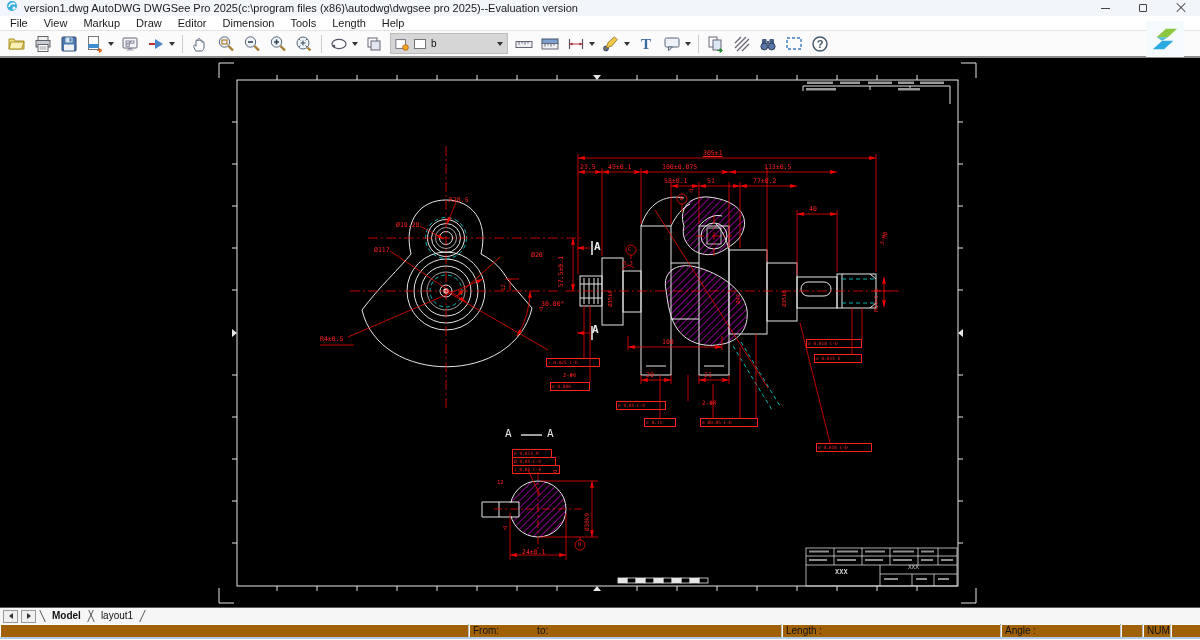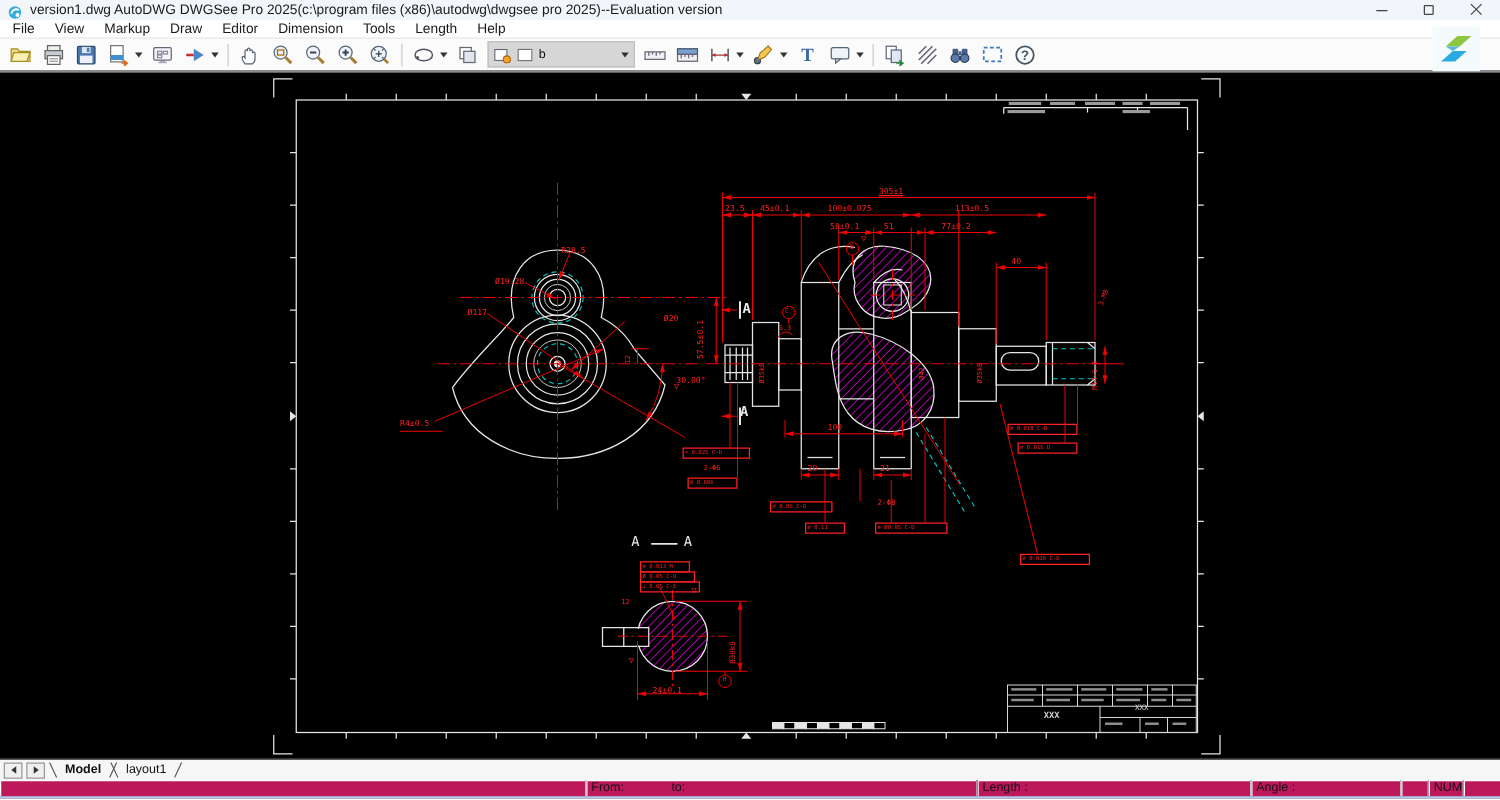--- a/index.html
+++ b/index.html
@@ -1,20 +1,20 @@
 <!DOCTYPE html>
 <html><head>
 <meta charset="utf-8">
 <style>
 * { margin:0; padding:0; box-sizing:border-box; }
 html,body { width:1200px; height:640px; overflow:hidden; font-family:"Liberation Sans",sans-serif; }
 .window { width:1200px; height:640px; display:flex; flex-direction:column; background:#fff; position:relative; }
 
 
-.titlebar { height:16px; background:#f2f6fa; display:flex; align-items:flex-end; padding-left:6px; font-size:11px; color:#1a1a1a; flex:0 0 auto; }
+.titlebar { height:16px; background:#f2f6fa; display:flex; align-items:flex-start; padding-left:6px; font-size:11px; color:#1a1a1a; flex:0 0 auto; }
 .titlebar .appicon { width:12px; height:12px; margin-right:6px; flex:0 0 auto; }
 .title-text { white-space:nowrap; line-height:16px; }
 .win-controls { margin-left:auto; display:flex; align-items:center; height:16px; }
 .win-btn { width:38px; height:16px; display:flex; align-items:center; justify-content:center; cursor:default; }
 .glyph-min { width:9px; height:1px; background:#444; display:block; }
 .glyph-max { width:8px; height:8px; border:1px solid #444; border-radius:1px; display:block; }
 .glyph-close { position:relative; width:10px; height:10px; display:block; }
 .glyph-close::before,.glyph-close::after { content:""; position:absolute; left:-1px; top:4px; width:12px; height:1px; background:#444; }
 .glyph-close::before { transform:rotate(45deg); }
 .glyph-close::after { transform:rotate(-45deg); }
@@ -48,21 +48,21 @@
 .tab-nav { width:15px; height:13px; border:1px solid #9a9a9a; background:#f0f0f0; margin-left:3px; display:flex; align-items:center; justify-content:center; }
 .tri-left { width:0; height:0; border-top:3px solid transparent; border-bottom:3px solid transparent; border-right:4px solid #333; }
 .tri-right { width:0; height:0; border-top:3px solid transparent; border-bottom:3px solid transparent; border-left:4px solid #333; }
 .tabs { display:flex; align-items:center; height:100%; margin-left:6px; }
 .tab { padding:0 9px; line-height:16px; color:#111; }
 .tab.active { font-weight:bold; }
 .tab-sep { width:1px; background:#555; height:12px; align-self:center; }
 .sk1 { transform:skewX(25deg); } .sk2 { transform:skewX(-25deg); }
 
 
-.statusbar { height:15px; background:#be185d; display:flex; font-size:10px; color:#111; border-bottom:2px solid #aecbe8; flex:0 0 auto; }
+.statusbar { height:15px; background:#a16207; display:flex; font-size:10px; color:#111; border-bottom:2px solid #aecbe8; flex:0 0 auto; }
 .scell { border-left:1px solid #bdbdbd; box-shadow:inset 1px 1px 0 #fdfdfd; display:flex; align-items:center; padding:0 4px; height:13px; white-space:nowrap; }
 .scell.first { border-left:none; flex:1; }
 .sp { display:inline-block; }
 </style>
 </head>
 <body>
 
 <div class="window">
 
   <div class="titlebar">

